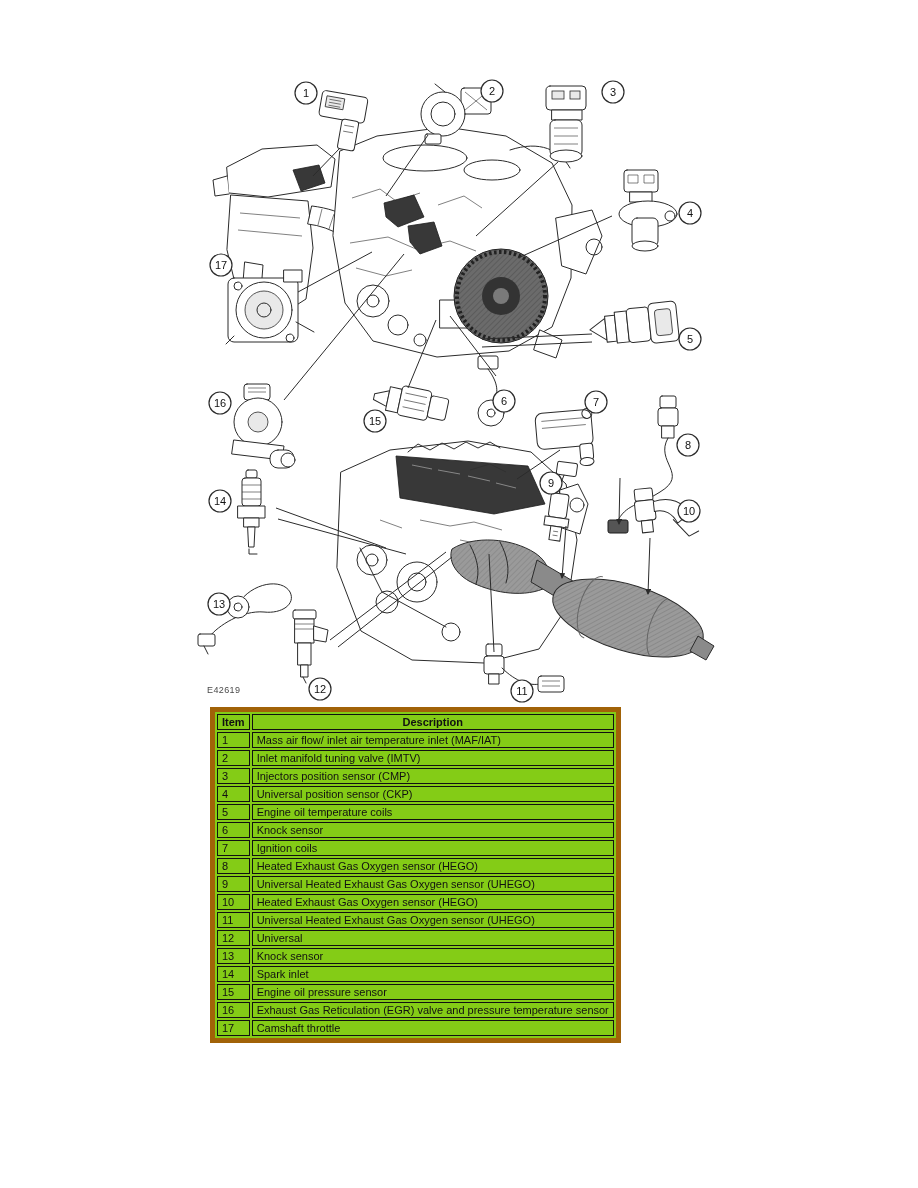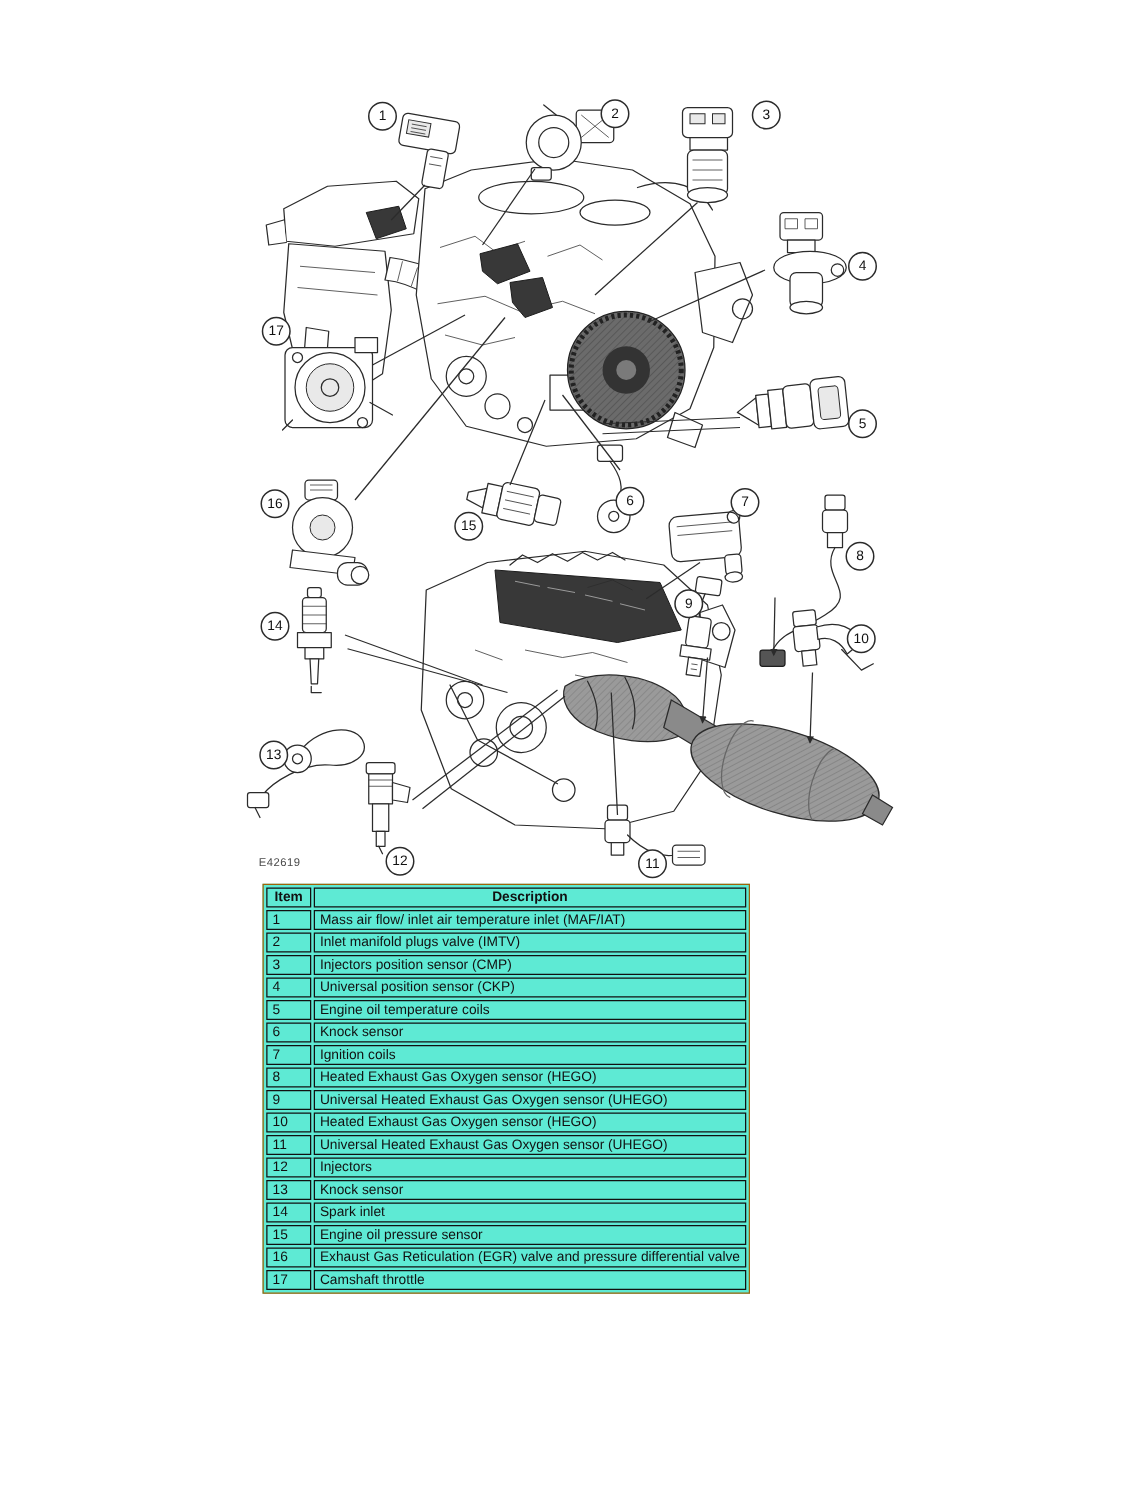--- a/index.html
+++ b/index.html
@@ -14,21 +14,21 @@
   .dk{fill:#383838;stroke:#1d1d1d;stroke-width:.8;}
   .gy{fill:#9a9a9a;stroke:#2b2b2b;stroke-width:1;}
   .gy2{fill:#8a8a8a;stroke:#2b2b2b;stroke-width:1;}
   .lt{fill:#e9e9e9;stroke:#2b2b2b;stroke-width:.8;}
   .leader{fill:none;stroke:#2b2b2b;stroke-width:1;}
   .co-circle{fill:#fff;stroke:#2b2b2b;stroke-width:1.2;}
   .co-text{font:11px "Liberation Sans",sans-serif;fill:#111;}
   .caption{position:absolute;left:207px;top:685px;font-size:9px;color:#4a4a4a;letter-spacing:.4px;}
   
   .tblwrap{position:absolute;left:210px;top:707px;width:390px;}
-  table.parts{border-collapse:separate;border-spacing:2px;border:1px solid #a16207;background:#5eead4;width:390px;}
+  table.parts{border-collapse:separate;border-spacing:2px;border:5px solid #a16207;background:#84cc16;width:390px;}
   table.parts th,table.parts td{border:1px solid #111;font-size:11px;line-height:12px;
       padding:1px 4px;height:12px;white-space:nowrap;overflow:hidden;color:#111;}
   table.parts th{font-weight:bold;text-align:center;}
   td.item-cell{width:28px;}
 </style>
 </head>
 <body>
 
 <div class="page">
 
@@ -353,21 +353,21 @@
         </tr>
       </thead>
       <tbody>
     <tr>
       <td class="item-cell">1</td>
       <td>Mass air flow/ inlet air temperature inlet (MAF/IAT)</td>
     </tr>
 
     <tr>
       <td class="item-cell">2</td>
-      <td>Inlet manifold plugs valve (IMTV)</td>
+      <td>Inlet manifold tuning valve (IMTV)</td>
     </tr>
 
     <tr>
       <td class="item-cell">3</td>
       <td>Injectors position sensor (CMP)</td>
     </tr>
 
     <tr>
       <td class="item-cell">4</td>
       <td>Universal position sensor (CKP)</td>
@@ -403,41 +403,41 @@
       <td>Heated Exhaust Gas Oxygen sensor (HEGO)</td>
     </tr>
 
     <tr>
       <td class="item-cell">11</td>
       <td>Universal Heated Exhaust Gas Oxygen sensor (UHEGO)</td>
     </tr>
 
     <tr>
       <td class="item-cell">12</td>
-      <td>Injectors</td>
+      <td>Universal</td>
     </tr>
 
     <tr>
       <td class="item-cell">13</td>
       <td>Knock sensor</td>
     </tr>
 
     <tr>
       <td class="item-cell">14</td>
       <td>Spark inlet</td>
     </tr>
 
     <tr>
       <td class="item-cell">15</td>
       <td>Engine oil pressure sensor</td>
     </tr>
 
     <tr>
       <td class="item-cell">16</td>
-      <td>Exhaust Gas Reticulation (EGR) valve and pressure differential valve</td>
+      <td>Exhaust Gas Reticulation (EGR) valve and pressure temperature sensor</td>
     </tr>
 
     <tr>
       <td class="item-cell">17</td>
       <td>Camshaft throttle</td>
     </tr>
   </tbody>
     </table>
   </div>
 

